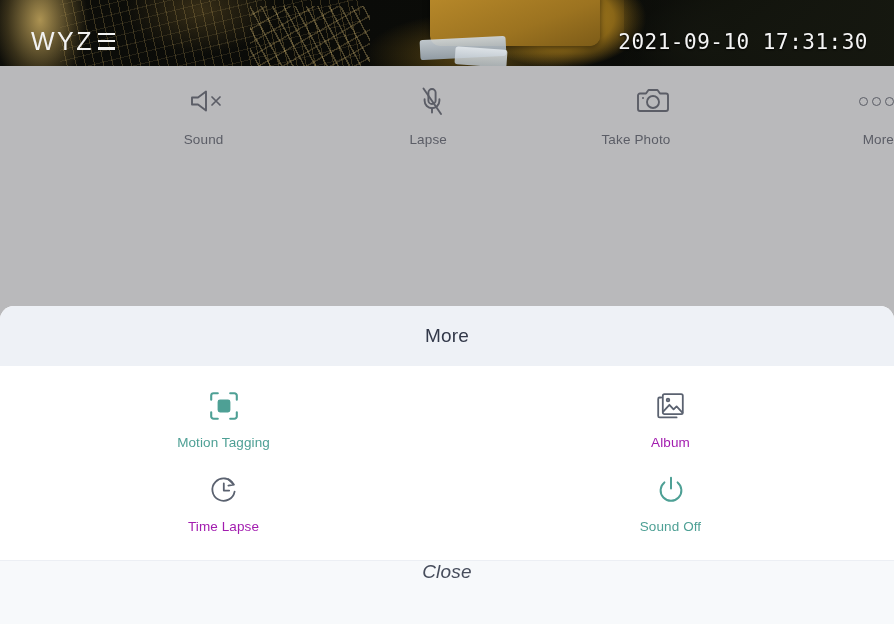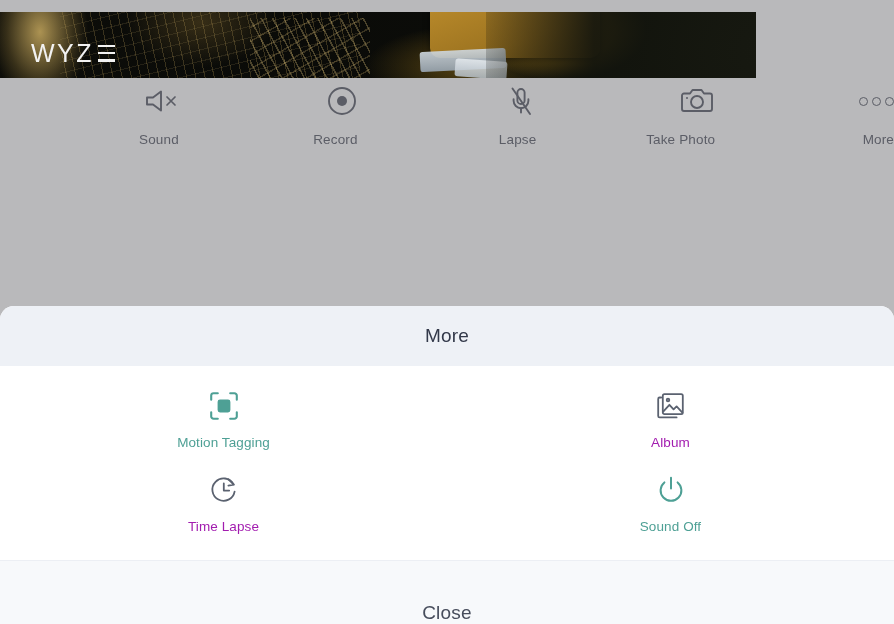--- a/index.html
+++ b/index.html
@@ -19,22 +19,22 @@
     position: relative;
     width: 894px;
     height: 624px;
     background: #b9b9bb;
     overflow: hidden;
   }
 
   
   .video-feed {
     position: absolute;
-    left: 0; top: 12px;
-    width: 756px;
+    left: 0; top: 0;
+    width: 894px;
     height: 66px;
     overflow: hidden;
     background: #100d07;
   }
   .video-scene {
     position: absolute;
     inset: 0;
     background:
       radial-gradient(ellipse 120px 70px at 560px 18px, rgba(198,150,40,0.95) 0%, rgba(160,118,26,0.85) 45%, rgba(0,0,0,0) 72%),
       radial-gradient(ellipse 150px 60px at 470px 55px, rgba(120,92,22,0.7) 0%, rgba(0,0,0,0) 70%),
@@ -239,23 +239,24 @@
 
   .sheet-divider {
     height: 1px;
     background: #eceff4;
     width: 100%;
   }
   .sheet-footer {
     height: 63px;
     background: #f7f9fb;
     display: flex;
-    align-items: flex-end;
+    align-items: flex-start;
     justify-content: center;
     cursor: pointer;
+    font-style: italic;
   }
   .sheet-close-label {
     font-size: 19px;
     color: #474d5c;
     letter-spacing: 0.2px;
   }
 </style>
 </head>
 <body>
 
@@ -272,43 +273,35 @@
 
     <div class="wyze-logo">
       <span class="wyze-word">WYZ</span>
       <span class="wyze-e">
           <i></i>
           <i></i>
           <i></i>
         </span>
     </div>
 
+    <div class="video-timestamp">2021-09-10 17:31:30</div>
   </div>
 
   <div class="toolbar">
 
     <div class="tool">
       <div class="tool-icon">
         <svg width="36" height="28" viewBox="0 0 36 28" fill="none" stroke="currentColor" stroke-width="1.9" stroke-linecap="round" stroke-linejoin="round">
           <path d="M4 10.5 H10 L18 4.5 V23.5 L10 17.5 H4 Z"></path>
           <path d="M24 10 L32 18 M32 10 L24 18" stroke-width="1.7"></path>
         </svg>
       </div>
       <div class="tool-label">Sound</div>
     </div>
 
-    <div class="tool">
-      <div class="tool-icon">
-        <svg width="32" height="32" viewBox="0 0 32 32" fill="none" stroke="currentColor" stroke-width="1.9">
-          <circle cx="16" cy="16" r="13"></circle>
-          <circle cx="16" cy="16" r="5" fill="currentColor" stroke="none"></circle>
-        </svg>
-      </div>
-      <div class="tool-label">Record</div>
-    </div>
 
     <div class="tool">
       <div class="tool-icon">
         <svg width="30" height="32" viewBox="0 0 30 32" fill="none" stroke="currentColor" stroke-width="1.9" stroke-linecap="round" stroke-linejoin="round">
           <path d="M15 4 a3.6 3.6 0 0 1 3.6 3.6 v7.8 a3.6 3.6 0 0 1 -7.2 0 V7.6 A3.6 3.6 0 0 1 15 4 Z"></path>
           <path d="M7.6 14.2 v1.6 a7.4 7.4 0 0 0 14.8 0 v-1.6"></path>
           <path d="M15 23.2 v4.4"></path>
           <path d="M6.5 3.5 L24 29" stroke-width="1.9"></path>
         </svg>
       </div>

